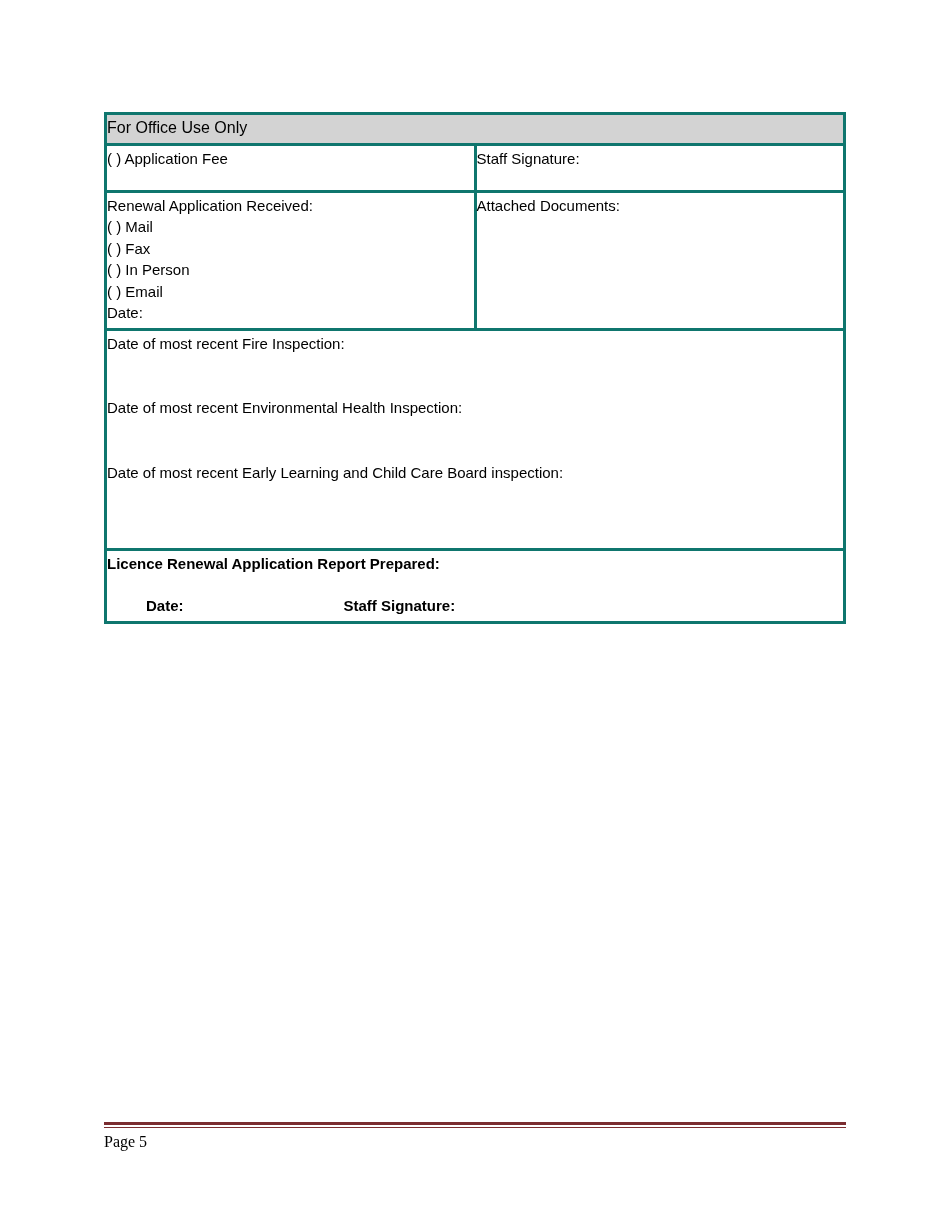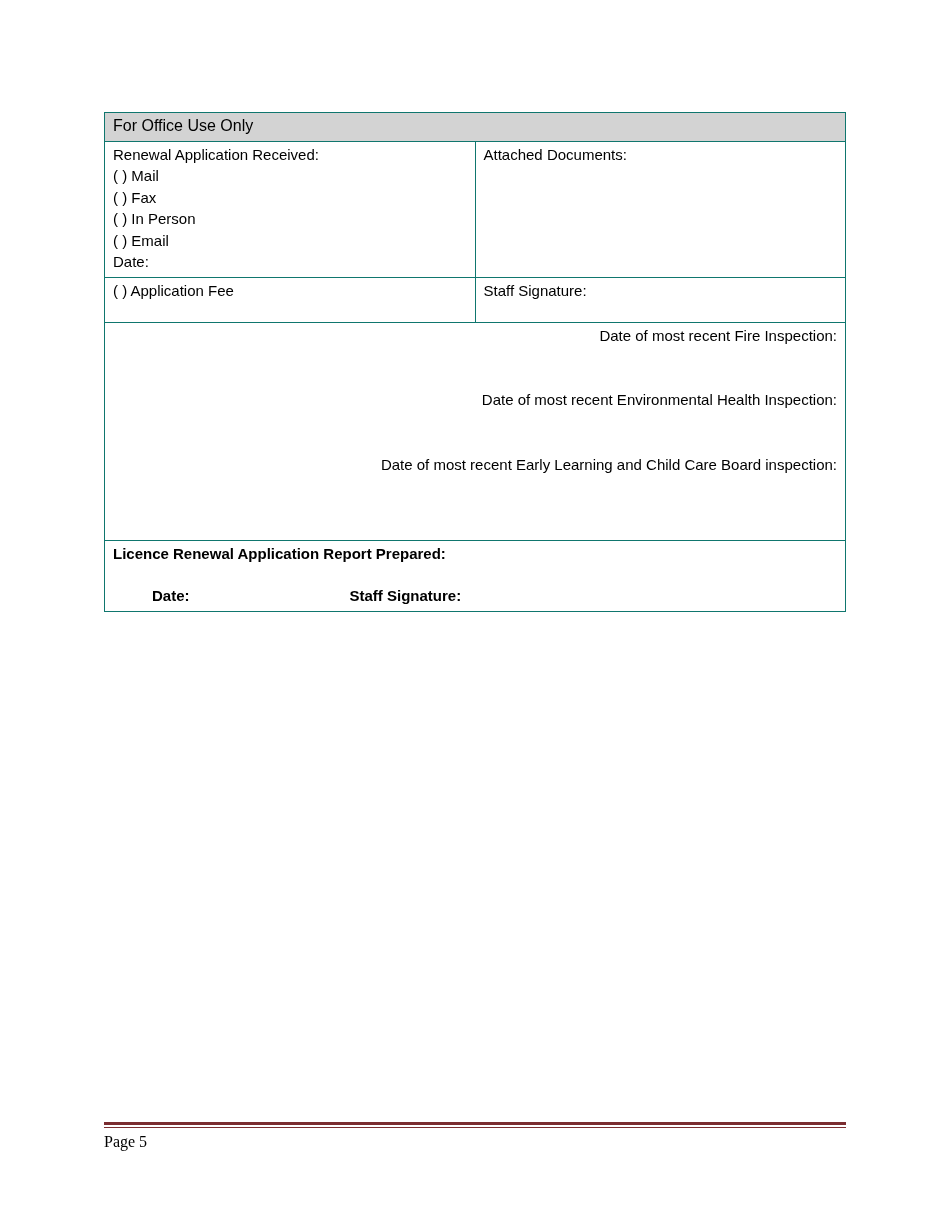--- a/index.html
+++ b/index.html
@@ -22,38 +22,38 @@
     position: absolute;
     left: 104px;
     top: 112px;
     width: 742px;
     border-collapse: collapse;
     table-layout: fixed;
     font-size: 15px;
     line-height: 21.5px;
   }
   table.office-table td {
-    border: 1px solid #0f766e;
-    padding: 2px 8px 4px 8px;
+    border: 3px solid #0f766e;
+    padding: 2px 8px 4px 0;
     vertical-align: top;
   }
   td.col-left  { width: 372px; }
   td.col-right { width: 370px; }
 
   td.header-cell {
     background: #d3d3d3;
     font-size: 16px;
     padding: 1px 8px 2px 8px;
   }
 
   td.received-cell { height: 126px; }
   td.fee-cell      { height: 38px; }
 
   td.inspections-cell { height: 211px; }
-  .inspection-line { margin: 0 0 43px 0; text-align: right; }
+  .inspection-line { margin: 0 0 43px 0; }
   .inspection-line:last-child { margin-bottom: 0; }
 
   td.report-cell { height: 60px; font-weight: bold; }
   .report-date-line { margin-top: 21px; margin-left: 39px; }
   .report-signature-label { margin-left: 160px; }
 
   
   .footer-rule {
     position: absolute;
     left: 104px;
@@ -85,39 +85,39 @@
 
 <div class="page">
 
   <table class="office-table">
     <tbody>
         <tr>
       <td class="header-cell" colspan="2">For Office Use Only</td>
     </tr>
 
     <tr>
+      <td class="col-left fee-cell">
+        <div>(  ) Application Fee</div>
+      </td>
+      <td class="col-right">
+        <div>Staff Signature:</div>
+      </td>
+    </tr>
+
+    <tr>
       <td class="col-left received-cell">
         <div>Renewal Application Received:</div>
         <div>(  ) Mail</div>
         <div>(  ) Fax</div>
         <div>(  ) In Person</div>
         <div>(  ) Email</div>
         <div>Date:</div>
       </td>
       <td class="col-right">
         <div>Attached Documents:</div>
-      </td>
-    </tr>
-
-    <tr>
-      <td class="col-left fee-cell">
-        <div>(  ) Application Fee</div>
-      </td>
-      <td class="col-right">
-        <div>Staff Signature:</div>
       </td>
     </tr>
 
     <tr>
       <td class="inspections-cell" colspan="2">
         <div class="inspection-line">Date of most recent Fire Inspection:</div>
         <div class="inspection-line">Date of most recent Environmental Health Inspection:</div>
         <div class="inspection-line">Date of most recent Early Learning and Child Care Board inspection:</div>
       </td>
     </tr>

